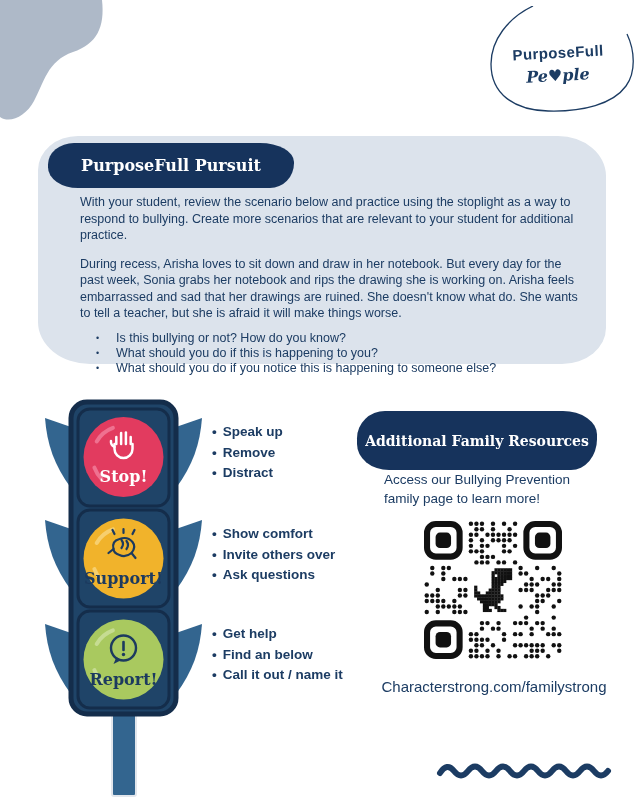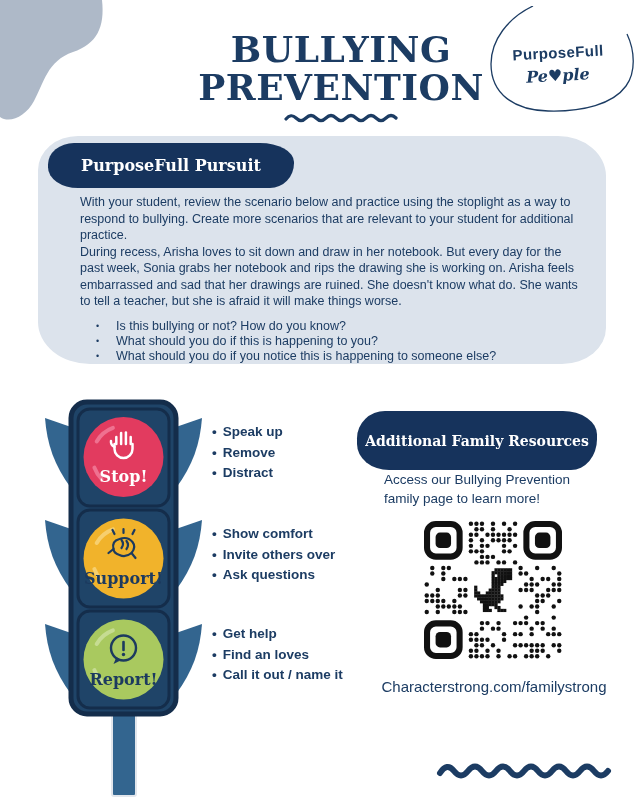--- a/index.html
+++ b/index.html
@@ -15,21 +15,21 @@
 
   .logo{left:478px;top:6px;width:160px;height:118px;color:var(--navy)}
   .logo-text{position:absolute;left:0;width:100%;text-align:center;transform:rotate(-3deg)}
   .logo-l1{top:38px;font-weight:bold;font-size:15px;letter-spacing:.4px}
   .logo-l2{top:60px;font-family:"DejaVu Serif",serif;font-style:italic;font-weight:bold;font-size:16px}
 
   .panel{left:38px;top:136px;width:568px;height:228px;background:var(--panel-bg);
          border-radius:40px 48px 44px 52px / 34px 40px 36px 42px;
          padding:58px 22px 0 42px;color:var(--navy)}
   .para{font-size:12.5px;line-height:16.5px}
-  .para + .para{}
+  .para + .para{margin-top:12px}
   .questions{margin-top:9px}
   .q-row{display:flex;font-size:12.5px;line-height:15.2px}
   .q-dot{margin-left:16px;width:10px;margin-right:10px;font-size:9px}
 
   .pill{background:var(--pill-navy);color:#fff;font-family:"DejaVu Serif",serif;font-weight:bold;
         display:flex;align-items:center;justify-content:center;text-align:center}
   .pill-pursuit{left:48px;top:143px;width:246px;height:45px;font-size:16px;
         border-radius:26px 34px 24px 30px / 48% 42% 55% 46%}
   .pill-resources{left:357px;top:411px;width:240px;height:59px;font-size:14px;
         border-radius:28px 34px 26px 32px / 46% 40% 52% 44%}
@@ -48,27 +48,20 @@
 </style>
 </head>
 <body>
 
 <div class="page">
 
   <svg class="abs" style="left:0;top:0" width="115" height="132" viewBox="0 0 115 132">
     <path d="M0 0 H102 C105 27 97 44 73 52 C47 61 44 83 34 101 C26 116 10 124 0 117 Z" style="fill:var(--corner-blob)"></path>
   </svg>
 
-  <div class="abs title">
-    <div>BULLYING</div>
-    <div>PREVENTION</div>
-    <svg class="title-wave" width="116" height="14" viewBox="0 0 116 14">
-      <path d="M3 8 Q8 2 13 7 T23 7 T33 7 T43 7 T53 7 T63 7 T73 7 T83 7 T93 7 T103 7 T113 7" style="fill:none;stroke:var(--navy);stroke-width:3.2;stroke-linecap:round"></path>
-    </svg>
-  </div>
 
   <div class="abs logo">
     <svg class="abs" style="left:0;top:0" width="160" height="118" viewBox="0 0 160 118">
       <path d="M55 0 C30 12 13 34 13 58 C13 88 36 104 70 105 C105 106 135 98 148 80 C158 66 157 45 149 28" style="fill:none;stroke:var(--navy);stroke-width:1.3"></path>
     </svg>
     <div class="logo-text logo-l1">PurposeFull</div>
     <div class="logo-text logo-l2">Pe♥ple</div>
   </div>
 
   <div class="abs panel">
@@ -185,21 +178,21 @@
         <span>Ask questions</span>
       </div>
     </div>
   <div class="abs tips tips-2">
       <div class="tip-row">
         <span class="tip-dot">•</span>
         <span>Get help</span>
       </div>
       <div class="tip-row">
         <span class="tip-dot">•</span>
-        <span>Find an loves</span>
+        <span>Find an below</span>
       </div>
       <div class="tip-row">
         <span class="tip-dot">•</span>
         <span>Call it out / name it</span>
       </div>
     </div>
 
   <div class="abs pill pill-resources">
     <span>Additional Family Resources</span>
   </div>

